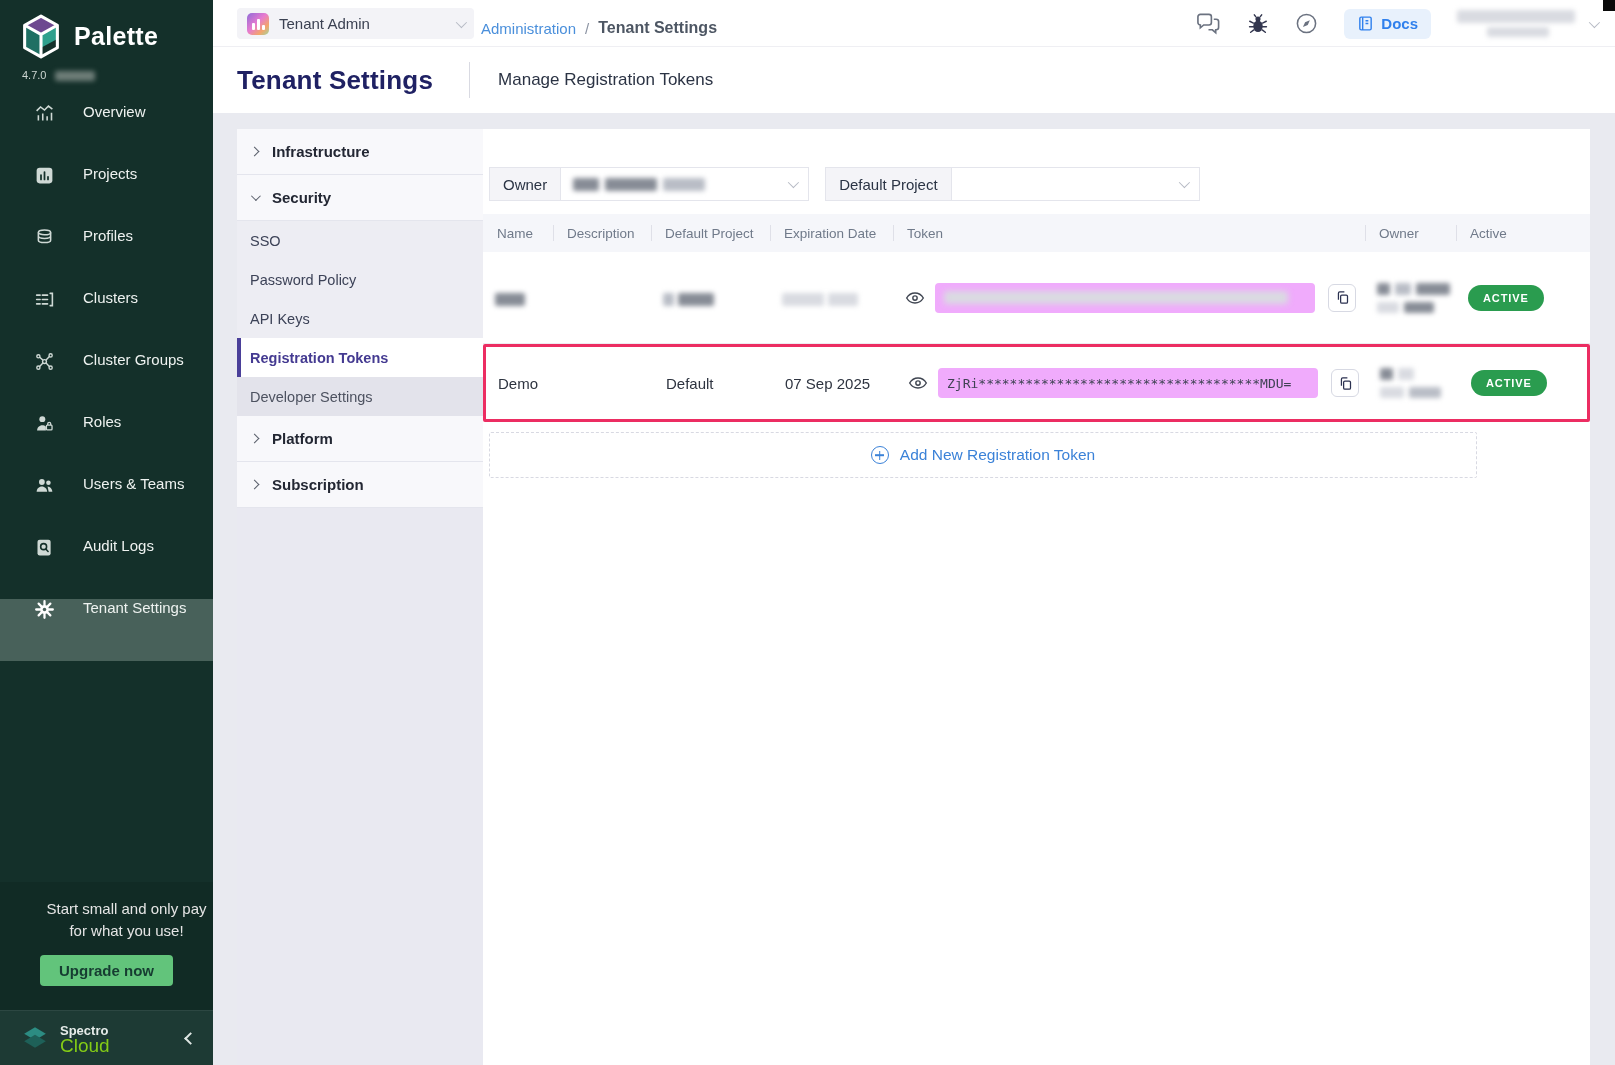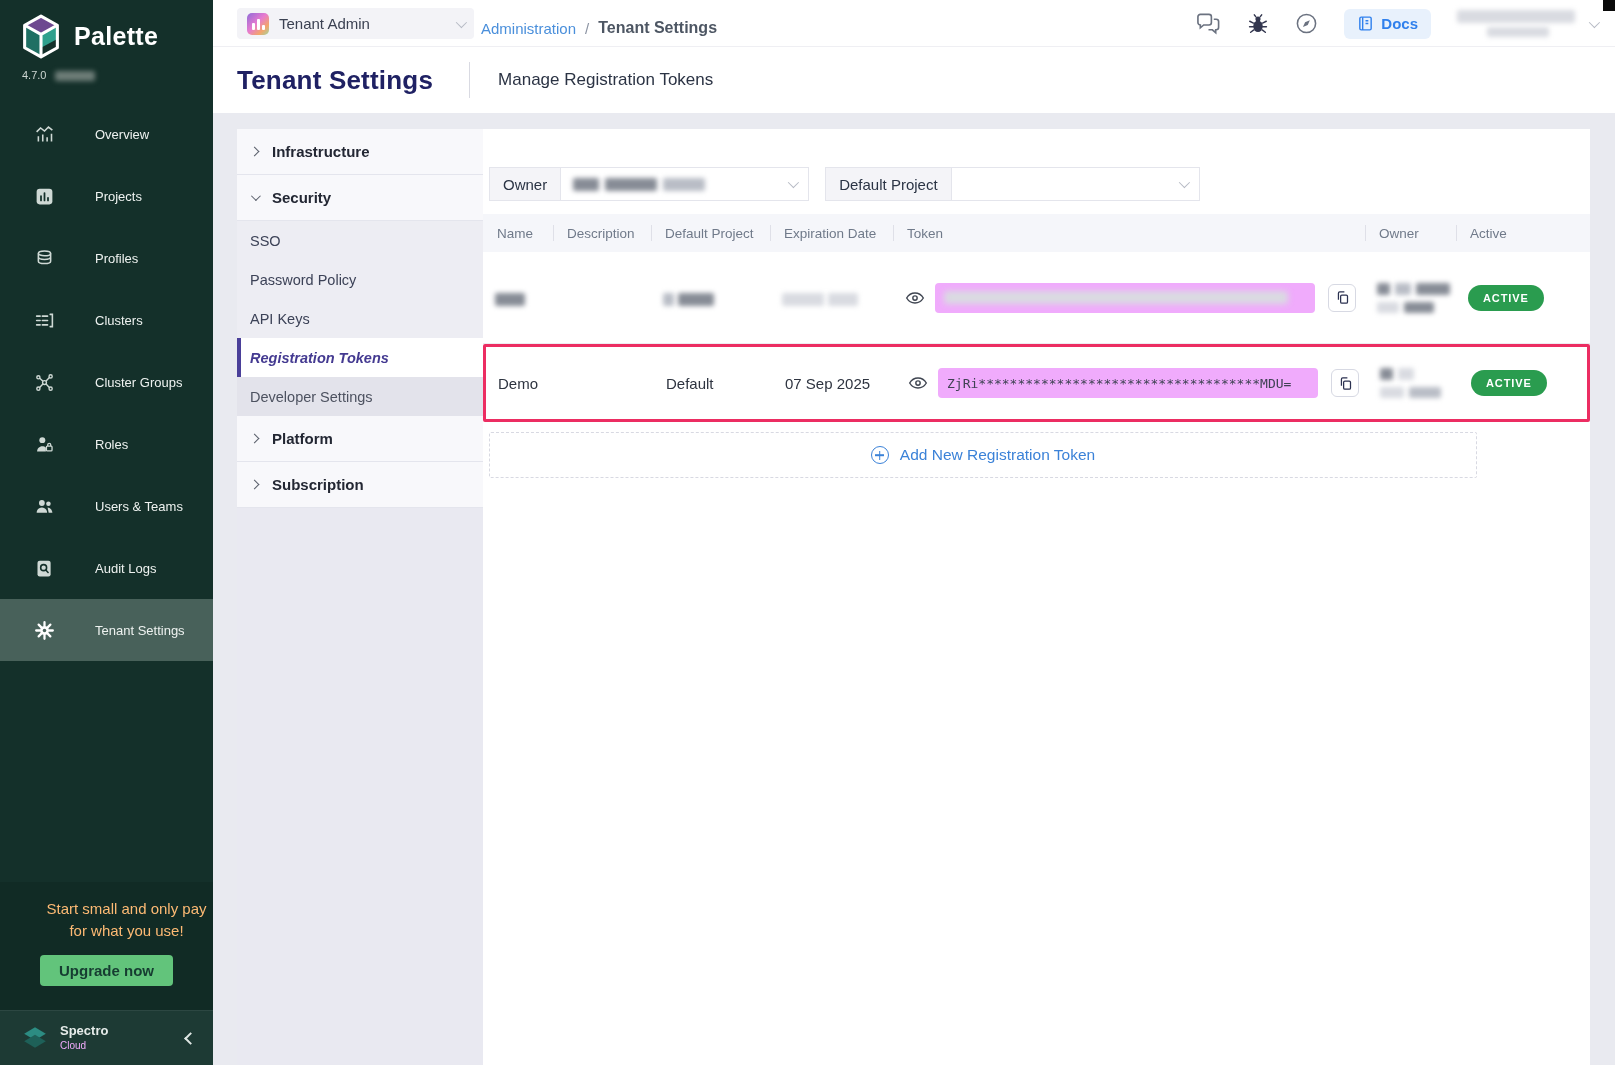--- a/index.html
+++ b/index.html
@@ -10,29 +10,29 @@
   .bc { display:inline-block; border-radius:2px; filter:blur(2.5px); vertical-align:middle; }
   .bc.d { background:#878c96; } .bc.m { background:#b9bdc6; } .bc.l { background:#d9dbe1; }
   .bc.sb { background:#6e7d78; }
 
   
   .sidebar { position:absolute; left:0; top:0; width:213px; height:1065px; background:#14302a; color:#eef2f0; }
   .logo-row { display:flex; align-items:center; gap:12px; padding:14px 0 0 20px; }
   .logo-row .brand { font-size:25px; font-weight:700; color:#ffffff; letter-spacing:.3px; }
   .version { padding:10px 0 0 22px; font-size:11px; color:#cdd6d2; }
   .nav { margin-top:22px; }
-  .nav-item { height:62px; display:flex; align-items:center; gap:40px; padding-left:34px; font-size:13px; color:#eef2f0; cursor:pointer; }
+  .nav-item { height:62px; display:flex; gap:28px; padding-left:34px; font-size:15px; color:#eef2f0; cursor:pointer; }
   .nav-item.active { background:#48615a; }
   .nav-item svg { flex:0 0 auto; }
   .promo { position:absolute; left:0; right:0; bottom:55px; height:128px; background:#112b25; text-align:center; padding-top:16px; }
-  .promo .pl { font-size:15px; color:#fdba74; line-height:22px;padding-left:40px; }
+  .promo .pl { font-size:15px; color:#e5e5e5; line-height:22px;padding-left:40px; }
   .upgrade-btn { margin-top:13px; display:inline-block; background:#62c47b; color:#163c31; font-weight:700; font-size:15px; padding:7px 19px; border-radius:4px; border:none; cursor:pointer; font-family:"Liberation Sans", sans-serif; }
   .side-footer { position:absolute; left:0; right:0; bottom:0; height:55px; background:#1d3a34; border-top:1px solid rgba(255,255,255,.07); display:flex; align-items:center; padding:0 18px 0 22px; gap:12px; }
   .side-footer .fb1 { font-size:13px; font-weight:700; color:#e6ecea; line-height:15px; }
-  .side-footer .fb2 { font-size:10px; color:#f0abfc; line-height:15px; }
+  .side-footer .fb2 { font-size:19px; color:#84cc16; line-height:15px; }
   .collapse-chev { margin-left:auto; width:9px; height:9px; border-left:2px solid #dfe7e4; border-bottom:2px solid #dfe7e4; transform:rotate(45deg); cursor:pointer; }
 
   
   .topbar { position:absolute; left:213px; top:0; width:1402px; height:47px; background:#ffffff; border-bottom:1px solid #efeff3; }
   .scope-pill { position:absolute; left:24px; top:8px; width:237px; height:31px; background:#f3f3f7; border-radius:4px; display:flex; align-items:center; gap:10px; padding:0 10px; cursor:pointer; }
   .scope-icon { width:22px; height:22px; border-radius:5px; background:linear-gradient(135deg,#8f6bd8 0%,#e77bd0 45%,#f3a56b 75%,#9fd6a0 100%); position:relative; }
   .scope-icon i { position:absolute; bottom:5px; width:2.5px; background:#ffffff; border-radius:1px; }
   .scope-icon i:nth-child(1){ left:5px;  height:7px; }
   .scope-icon i:nth-child(2){ left:10px; height:11px; }
   .scope-icon i:nth-child(3){ left:15px; height:5px; }
@@ -57,21 +57,21 @@
   .page-head .subtitle { font-size:17px; color:#2b3344; font-weight:500; }
 
   
   .content { position:absolute; left:213px; top:113px; width:1566px; height:952px; background:#e9eaf0; }
 
   
   .settings-nav { position:absolute; left:24px; top:16px; width:246px; bottom:0; background:#e9e9f1; }
   .sn-row { display:flex; align-items:center; cursor:pointer; }
   .sn-group { height:46px; background:#f8f8fb; border-bottom:1px solid #e4e5ed; padding-left:14px; gap:14px; font-size:15px; font-weight:600; color:#232733; }
   .sn-sub { height:39px; background:#ededf3; padding-left:13px; font-size:14.5px; color:#3c4257; }
-  .sn-sub.selected { background:#ffffff; border-left:4px solid #4a3f99; padding-left:9px; color:#443a91; font-weight:700;font-style:italic; }
+  .sn-sub.selected { background:#ffffff; border-left:4px solid #4a3f99; padding-left:9px; color:#443a91; font-weight:700; }
   .sn-sub.alt { background:#e3e3eb; color:#4d5260; }
   .chev-right { width:7px; height:7px; border-right:1.6px solid #5a5f6b; border-bottom:1.6px solid #5a5f6b; transform:rotate(-45deg); }
   .chev-dn { width:7px; height:7px; border-right:1.6px solid #5a5f6b; border-bottom:1.6px solid #5a5f6b; transform:rotate(45deg) translateY(-2px); }
 
   
   .card { position:absolute; left:270px; top:16px; width:1107px; bottom:0; background:#ffffff; }
   .filter-bar { display:flex; gap:16px; margin:38px 0 0 6px; }
   .filter-group { display:flex; align-items:center; border:1px solid #e4e5ec; background:#ffffff; height:34px; }
   .filter-label { background:#f4f4f8; height:100%; display:flex; align-items:center; padding:0 13px; font-size:15px; color:#2b3445; border-right:1px solid #e4e5ec; }
   .filter-value { display:flex; align-items:center; gap:6px; padding:0 12px; }

